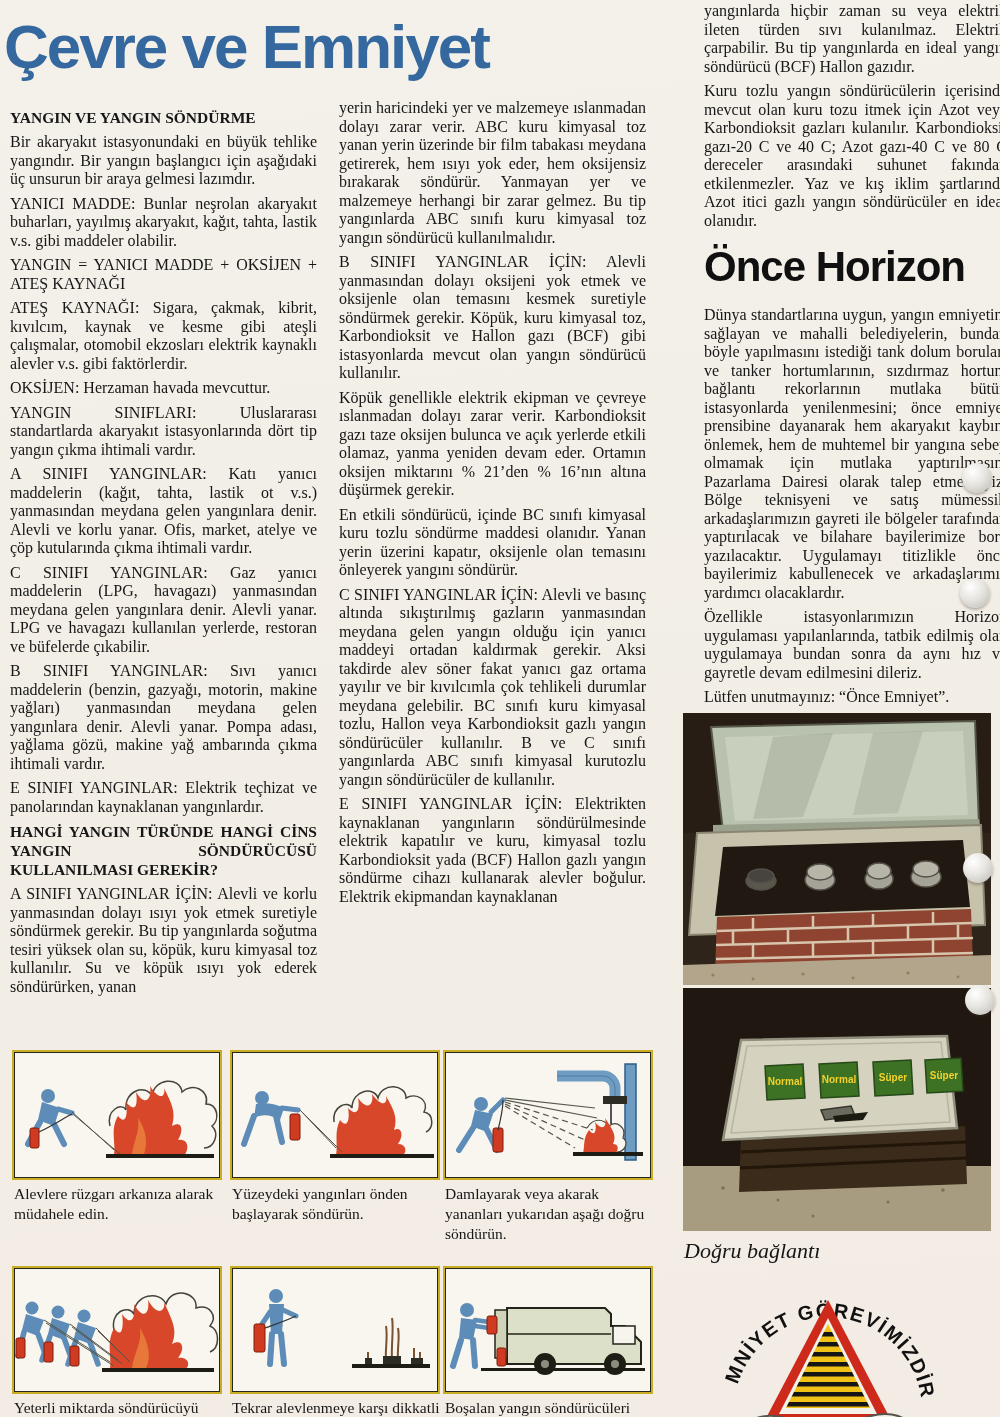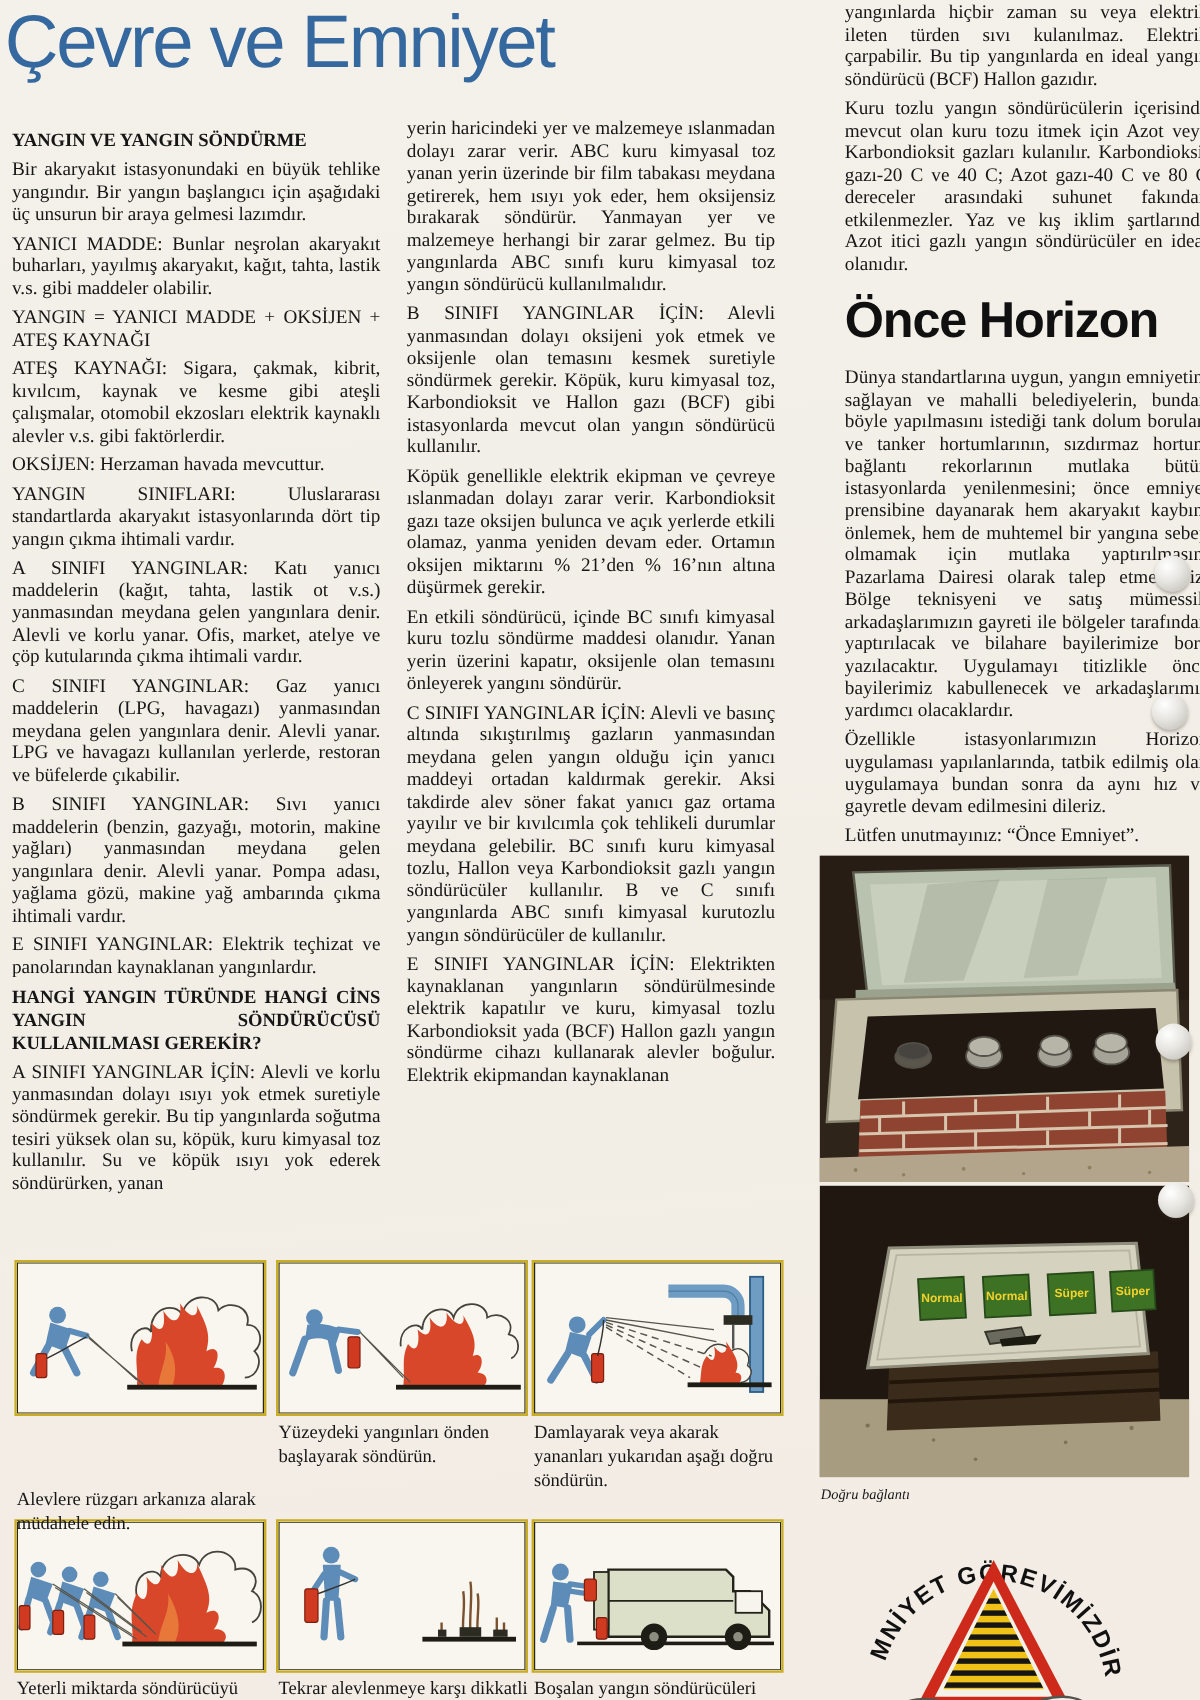--- a/index.html
+++ b/index.html
@@ -1,46 +1,46 @@
 <!DOCTYPE html>
 <html><head>
 <meta charset="utf-8">
 <style>
   html,body{margin:0;padding:0;background:#888;}
   .page{position:relative;width:1000px;height:1417px;overflow:hidden;
         background:linear-gradient(175deg,#f4f1ea 0%,#f2eee6 55%,#f3ece4 100%);
         font-family:"Liberation Serif", serif;color:#161616;}
-  .title{position:absolute;left:4px;top:0px;margin:0;
-         font-family:"Liberation Sans", sans-serif;font-weight:normal;
+  .title{position:absolute;left:4px;top:11px;margin:0;
+         font-family:"Liberation Sans", sans-serif;font-weight:bold;
          font-size:62px;letter-spacing:-2px;color:#34689e;text-align:center;}
   .col{position:absolute;width:307px;font-size:16px;line-height:18.5px;text-align:justify;}
   #col1{left:10px;top:104px;}
   #col2{left:339px;top:99px;}
   #col3{left:704px;top:2px;width:303px;}
   .col p{margin:0 0 6px 0;}
   .subhead{font-weight:bold;font-size:15.5px;margin:4px 0 6px 0 !important;line-height:19px;}
   .once-title{font-family:"Liberation Sans", sans-serif;font-weight:bold;color:#101010;
               font-size:42px;letter-spacing:-1px;margin:14px 0 16px 0;line-height:46px;}
   .closing{margin-top:10px;}
   .closing b{font-weight:normal;}
   .photo{position:absolute;left:683px;width:308px;display:block;}
   #photo1{top:713px;height:272px;}
   #photo2{top:988px;height:243px;}
-  .photo-caption{position:absolute;left:684px;top:1238px;font-style:italic;font-size:12px;text-align:center;}
+  .photo-caption{position:absolute;left:684px;top:1238px;font-style:italic;font-size:22px;text-align:center;}
   .fig{position:absolute;width:206px;height:126px;background:#f8f6ee;
        border:2px solid #c9ad25;box-shadow:inset 0 0 0 1px #26261a;}
   .fig svg{display:block;width:100%;height:100%;}
   #fig1{left:12px;top:1050px;}
   #fig2{left:230px;top:1050px;}
   #fig3{left:443px;top:1050px;}
   #fig4{left:12px;top:1266px;height:124px;}
   #fig5{left:230px;top:1266px;height:124px;}
   #fig6{left:443px;top:1266px;height:124px;}
   .caption{position:absolute;width:212px;font-size:15.5px;line-height:20px;}
-  #cap1{left:14px;top:1240px;}
+  #cap1{left:14px;top:1184px;}
   #cap2{left:232px;top:1184px;}
   #cap3{left:445px;top:1184px;}
   #cap4{left:14px;top:1398px;}
   #cap5{left:232px;top:1398px;}
   #cap6{left:445px;top:1398px;}
   .dot{position:absolute;width:30px;height:30px;border-radius:50%;
        background:radial-gradient(circle at 35% 30%,#ffffff 0%,#e6e5e0 45%,#b9b8b0 100%);
        box-shadow:0 2px 3px rgba(60,50,40,.35);}
   #dot1{left:962px;top:463px;}
   #dot2{left:960px;top:578px;}

